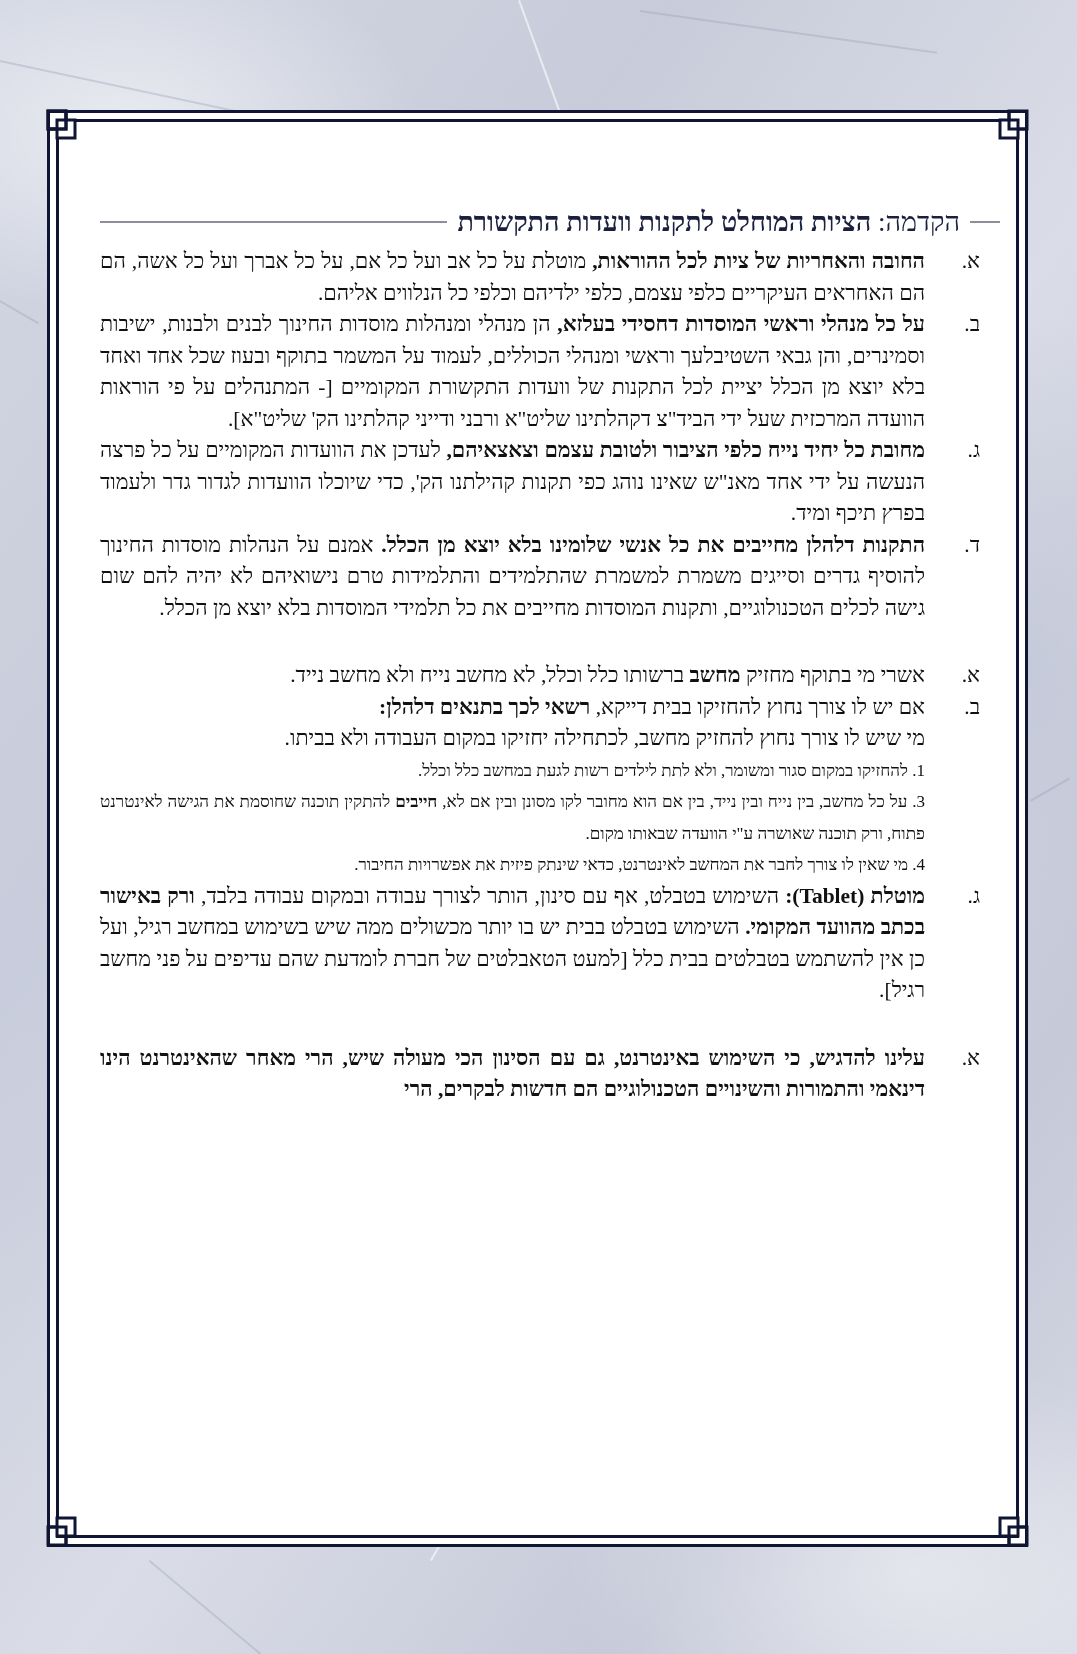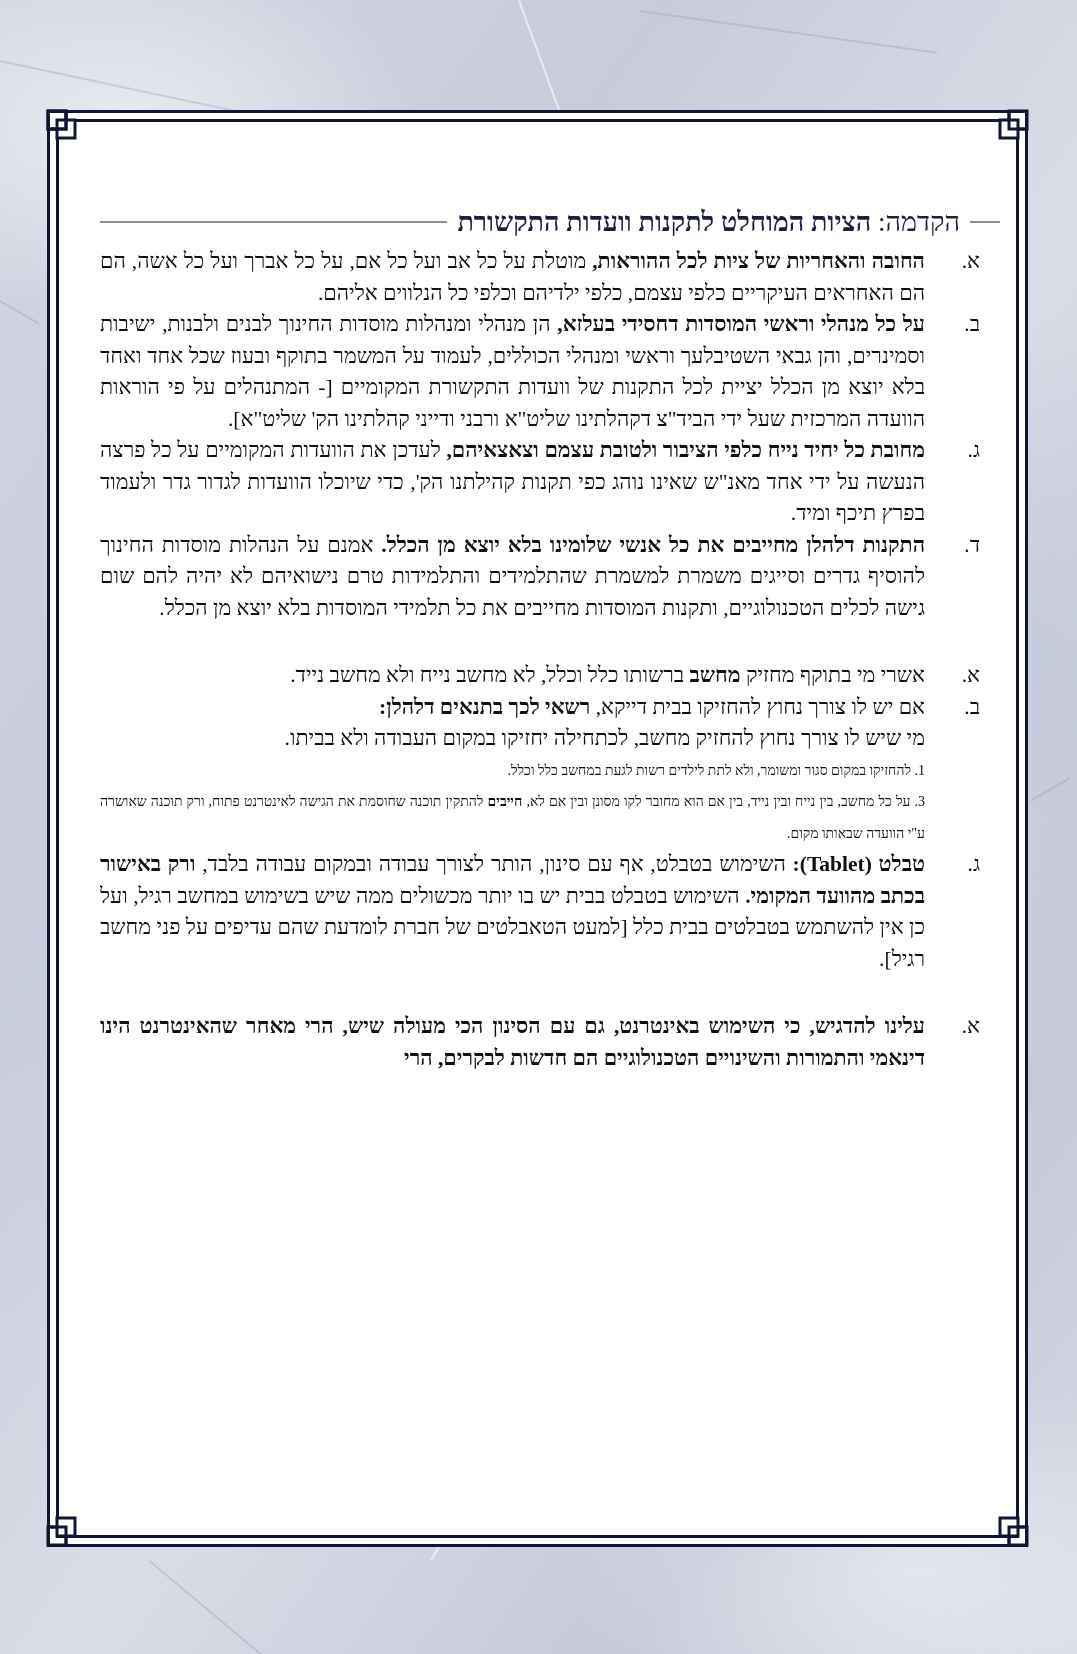--- a/index.html
+++ b/index.html
@@ -35,21 +35,21 @@
   .section-head {
     display: flex; align-items: center; gap: 10px; height: 40px; margin: 0 0 4px 0;
   }
   .section-head .rule { flex: 1; height: 2px; background: #8c8f99; }
   .section-head .title { font-size: 27px; color: #1a1f3d; white-space: nowrap; }
   .section-head .title b { font-weight: bold; }
 
   .item { display: flex; align-items: flex-start; font-size: 21.5px; line-height: 31.5px; }
   .item .marker { width: 75px; flex: none; text-align: right; padding-right: 20px; box-sizing: border-box; }
   .item .body { flex: 1; text-align: justify; text-align-last: right; }
-  .sub { padding-right: 75px; font-size: 14px; line-height: 31.5px; text-align: justify; text-align-last: right; }
+  .sub { padding-right: 75px; font-size: 17px; line-height: 31.5px; text-align: justify; text-align-last: right; }
   .gap-lg { height: 36px; }
 </style>
 </head>
 <body>
 
 <div class="vein" style="left:0;top:60px;width:320px;transform:rotate(12deg)"></div>
 <div class="vein light" style="left:520px;top:0;width:160px;transform:rotate(70deg)"></div>
 <div class="vein" style="left:640px;top:10px;width:300px;transform:rotate(8deg)"></div>
 <div class="vein light" style="left:430px;top:1560px;width:120px;transform:rotate(-60deg)"></div>
 <div class="vein" style="left:150px;top:1560px;width:220px;transform:rotate(40deg)"></div>
@@ -126,23 +126,24 @@
   </div>
   <div class="item">
     <div class="marker">ב.</div>
     <div class="body">
       <div><span>אם יש לו צורך נחוץ להחזיקו בבית דייקא, </span><b>רשאי לכך בתנאים דלהלן:</b></div>
       <div>מי שיש לו צורך נחוץ להחזיק מחשב, לכתחילה יחזיקו במקום העבודה ולא בביתו.</div>
     </div>
   </div>
   <div class="sub">1. להחזיקו במקום סגור ומשומר, ולא לתת לילדים רשות לגעת במחשב כלל וכלל.</div>
   <div class="sub"><span>3. על כל מחשב, בין נייח ובין נייד, בין אם הוא מחובר לקו מסונן ובין אם לא, </span><b>חייבים</b><span> להתקין תוכנה שחוסמת את הגישה לאינטרנט פתוח, ורק תוכנה שאושרה ע"י הוועדה שבאותו מקום.</span></div>
+  <div class="sub">4. מי שאין לו צורך לחבר את המחשב לאינטרנט, כדאי שינתק פיזית את אפשרויות החיבור.</div>
   <div class="item">
     <div class="marker">ג.</div>
-    <div class="body"><b>טבלט (Tablet):</b><span> השימוש בטבלט, אף עם סינון, הותר לצורך עבודה ובמקום עבודה בלבד, </span><b>ורק באישור בכתב מהוועד המקומי.</b><span> השימוש בטבלט בבית יש בו יותר מכשולים ממה שיש בשימוש במחשב רגיל, ועל כן אין להשתמש בטבלטים בבית כלל [למעט הטאבלטים של חברת לומדעת שהם עדיפים על פני מחשב רגיל].</span></div>
+    <div class="body"><b>מוטלת (Tablet):</b><span> השימוש בטבלט, אף עם סינון, הותר לצורך עבודה ובמקום עבודה בלבד, </span><b>ורק באישור בכתב מהוועד המקומי.</b><span> השימוש בטבלט בבית יש בו יותר מכשולים ממה שיש בשימוש במחשב רגיל, ועל כן אין להשתמש בטבלטים בבית כלל [למעט הטאבלטים של חברת לומדעת שהם עדיפים על פני מחשב רגיל].</span></div>
   </div>
 
   <div class="gap-lg"></div>
 
 
   <div class="item">
     <div class="marker">א.</div>
     <div class="body"><b>עלינו להדגיש, כי השימוש באינטרנט, גם עם הסינון הכי מעולה שיש, הרי מאחר שהאינטרנט הינו דינאמי והתמורות והשינויים הטכנולוגיים הם חדשות לבקרים, הרי</b></div>
   </div>
 

